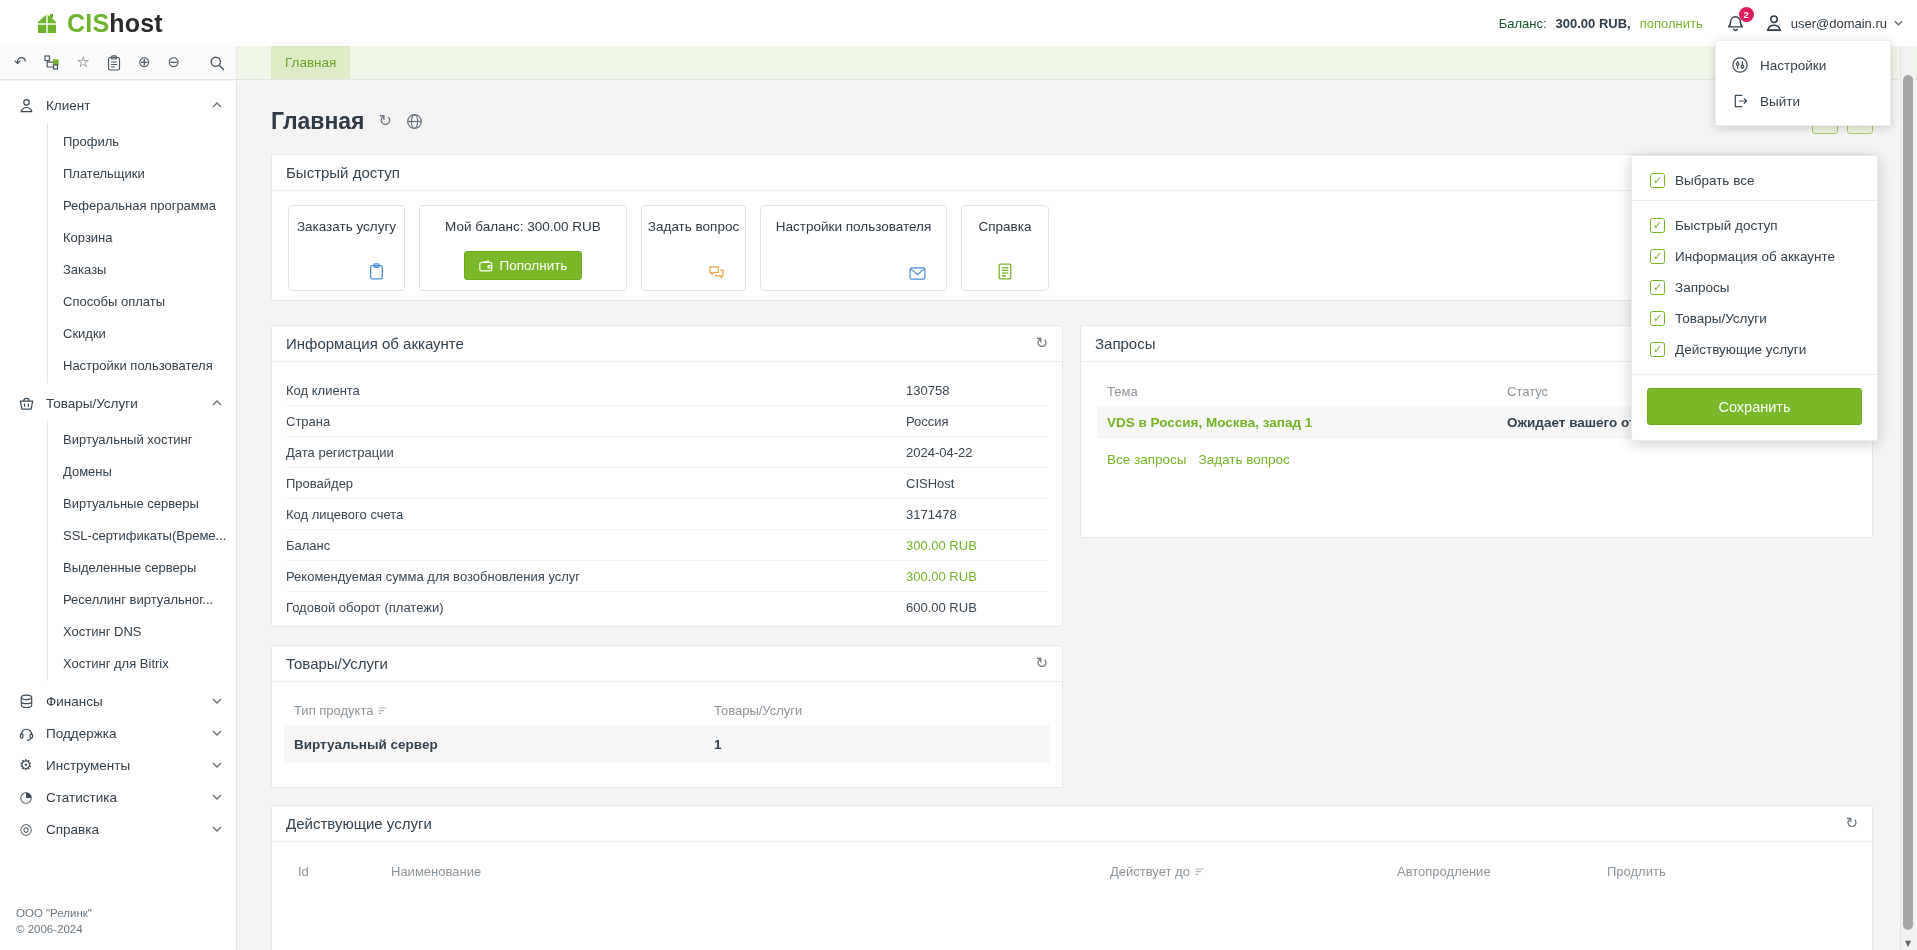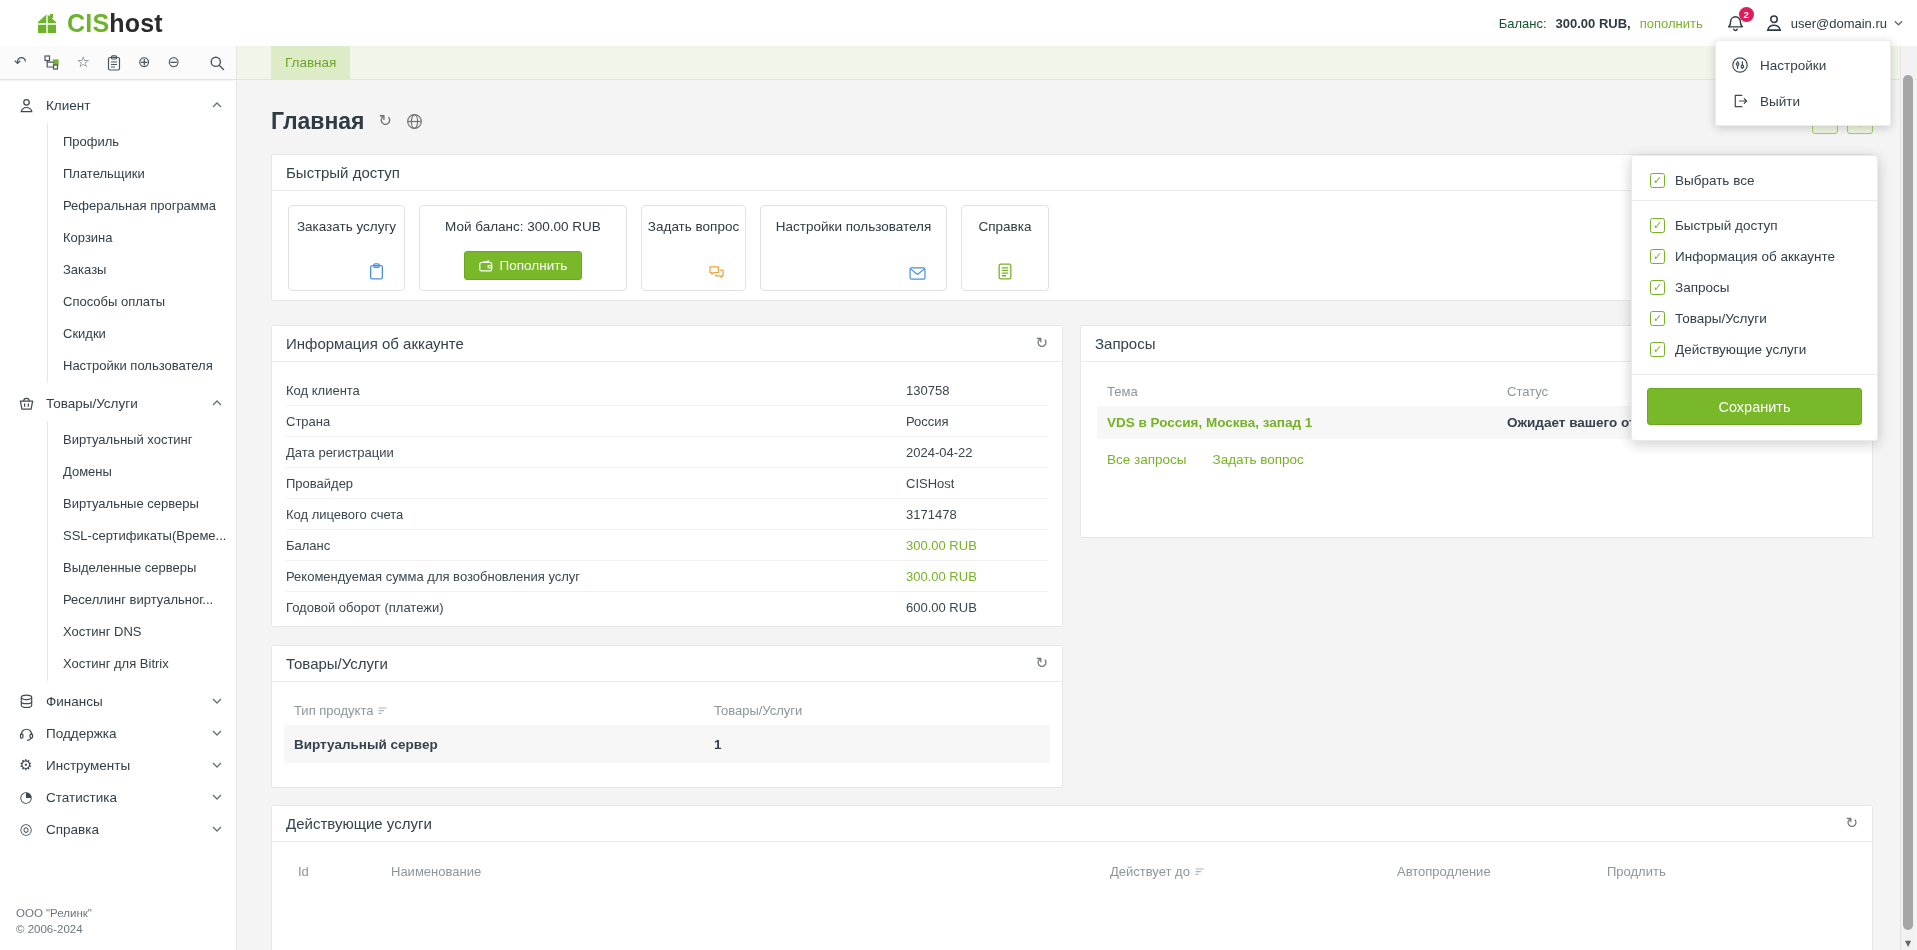--- a/index.html
+++ b/index.html
@@ -67,21 +67,21 @@
   .acc-val.green { color:#76b226; cursor:pointer; }
 
   .req-panel { width:793px; height:213px; }
   .req-table { margin:14px 16px 0; }
   .thead { display:grid; color:#8d959c; font-size:13px; height:30px; align-items:center; }
   .req-grid { grid-template-columns:410px 1fr; }
   .trow { display:grid; font-size:13.5px; height:33px; align-items:center; }
   .trow.striped { background:#f7f7f7;font-weight:bold; }
   .cell-pad { padding-left:10px; }
   .thead .cell-pad { padding-left:10px; }
-  .req-links { display:flex; gap:26px; margin:13px 16px 0 26px; font-size:13.5px; }
+  .req-links { display:flex; gap:12px; margin:13px 16px 0 26px; font-size:13.5px; }
 
   .prod-panel { margin-top:18px; width:792px; height:143px; }
   .prod-table { margin:13px 12px 0; }
   .prod-grid { grid-template-columns:430px 1fr; }
   .prod-row { height:38px; }
 
   .svc-panel { margin-top:17px; width:1602px; height:160px; }
   .svc-table { margin:14px 16px 0; }
   .svc-grid { grid-template-columns:103px 719px 287px 210px 1fr; }
   .svc-row { height:36px; }

